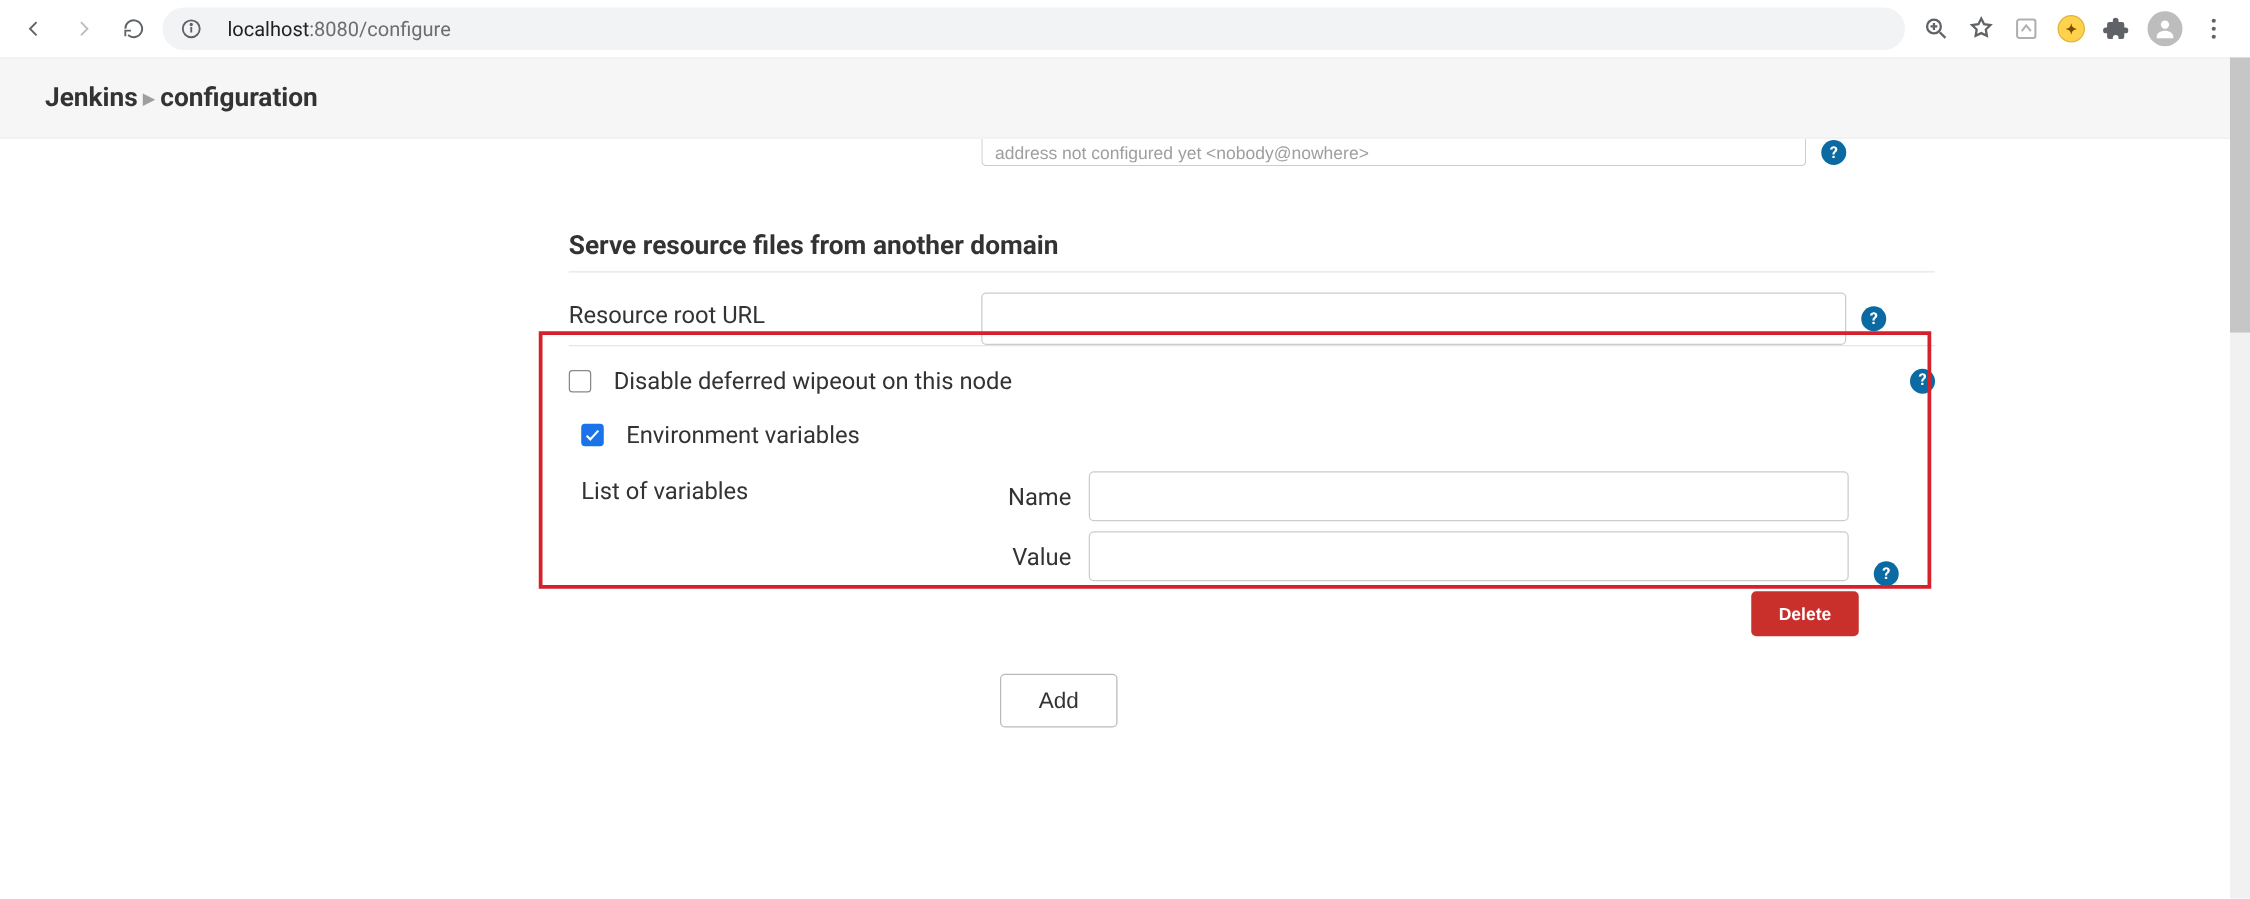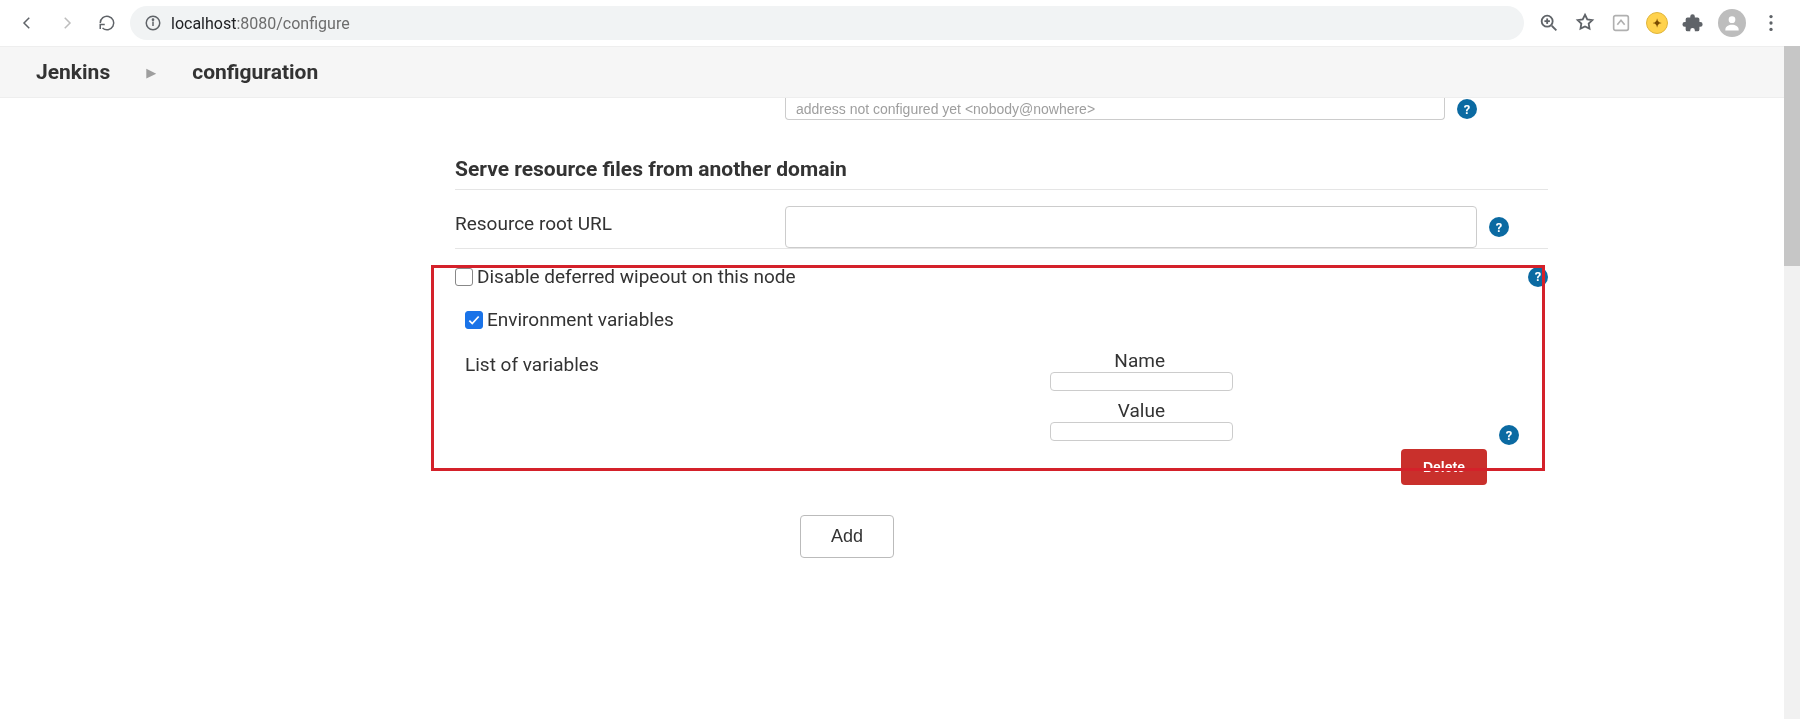--- a/index.html
+++ b/index.html
@@ -4,60 +4,60 @@
 <style>
   * { box-sizing: border-box; }
   html, body { margin:0; padding:0; font-family: -apple-system, BlinkMacSystemFont, "Segoe UI", Roboto, Arial, sans-serif; }
   body { width:1800px; height:719px; overflow:hidden; background:#fff; position:relative; }
 
   
   .chrome-bar { height:46px; display:flex; align-items:center; padding:0 10px; gap:6px; background:#fff; }
   .nav-btn { width:34px; height:34px; display:flex; align-items:center; justify-content:center; border-radius:50%; color:#5f6368; }
   .nav-btn.disabled { color:#bdbdbd; }
   .nav-btn svg { width:18px; height:18px; }
-  .address-wrap { flex:1; display:flex; align-items:center; height:34px; background:#f1f3f4; border-radius:17px; padding:0 14px; gap:9px; color:#5f6368; font-size:16px; }
+  .address-wrap { flex:1; display:flex; align-items:center; height:34px; background:#f1f3f4; border-radius:17px; padding:0 14px; gap:20px; color:#5f6368; font-size:16px; }
   .address-wrap .info-icon { width:18px; height:18px; display:flex; align-items:center; justify-content:center; }
   .address-text .host { color:#202124; }
   .address-text .rest { color:#6d6d6d; }
   .chrome-right { display:flex; align-items:center; gap:14px; padding:0 8px; color:#5f6368; }
   .chrome-icon { width:22px; height:22px; display:flex; align-items:center; justify-content:center; }
   .avatar-circle { width:28px; height:28px; border-radius:50%; background:#bdbdbd; display:flex; align-items:center; justify-content:center; }
   .avatar-circle svg { width:20px; height:20px; fill:#fff; }
   .katalon-icon { width:22px; height:22px; border-radius:50%; background:#ffd24d; border:1px solid #e0b53b; display:flex; align-items:center; justify-content:center; color:#7a4b00; font-size:11px; font-weight:bold; }
 
   
-  .breadcrumb-bar { height:52px; background:#f6f6f6; border-top:1px solid #eee; border-bottom:1px solid #eee; display:flex; align-items:center; padding:0 36px; gap:36px; font-size:21px; color:#333; }
+  .breadcrumb-bar { height:65px; background:#f6f6f6; border-top:1px solid #eee; border-bottom:1px solid #eee; display:flex; align-items:center; padding:0 36px; gap:4px; font-size:21px; color:#333; }
   .breadcrumb-bar .crumb { font-weight:700; }
   .breadcrumb-bar .sep { color:#9e9e9e; font-size:13px; }
 
   
   .content { position:relative; padding-left:455px; padding-right:252px; padding-top:0; }
   .field-row { display:flex; align-items:flex-start; }
   .field-label-col { width:330px; flex:0 0 330px; font-size:19px; color:#333; padding-top:6px; }
   .field-input-col { flex:1; }
   .jenkins-input { width:calc(100% - 40px); max-width:692px; height:42px; border:1px solid #ccc; border-radius:4px; padding:6px 10px; font-size:17px; color:#888; }
   .help-icon { width:20px; height:20px; border-radius:50%; background:#0b6aa2; color:#fff; display:inline-flex; align-items:center; justify-content:center; font-size:13px; font-weight:700; margin-left:12px; flex:0 0 auto; }
   .flex-help { display:flex; align-items:center; }
   .desc-text { font-size:18px; color:#333; margin-top:10px; line-height:1.5; max-width:700px; }
 
   .section-title { font-size:21px; font-weight:700; color:#333; margin-top:34px; margin-bottom:8px; }
-  .section-title.first { margin-top:37px; }
+  .section-title.first { margin-top:52px; }
   .hr { border-bottom:1px solid #e5e5e5; margin-bottom:16px; }
 
-  .cb-row { display:flex; align-items:center; gap:4px; font-size:19px; color:#333; margin:10px 0; }
+  .cb-row { display:flex; align-items:center; gap:18px; font-size:19px; color:#333; margin:10px 0; }
   .checkbox { width:18px; height:18px; border:1.5px solid #888; border-radius:3px; background:#fff; display:inline-flex; align-items:center; justify-content:center; }
   .checkbox.checked { background:#1a73e8; border-color:#1a73e8; }
   .checkbox.checked svg { width:14px; height:14px; stroke:#fff; stroke-width:3; fill:none; }
   .cb-row .fill { flex:1; }
 
   
   .highlight-box { position:absolute; left:431px; top:265px; width:1114px; height:206px; border:3px solid #d4212a; pointer-events:none; }
 
   .env-section { padding:10px 10px 16px 10px; }
-  .kv-row { display:flex; align-items:center; margin:8px 0;flex-direction:column; }
+  .kv-row { display:flex; align-items:center; margin:8px 0; }
   .kv-label { width:62px; text-align:right; font-size:19px; color:#333; margin-right:14px; }
   .kv-input { flex:1; height:40px; border:1px solid #ccc; border-radius:4px; max-width:608px; }
   .delete-btn { background:#c9302c; color:#fff; font-weight:700; font-size:14px; border:none; border-radius:4px; padding:10px 22px; }
   .delete-row { display:flex; justify-content:flex-end; max-width:692px; margin-left:330px; }
   .add-btn { margin-left:345px; margin-top:14px; background:#fff; border:1px solid #bbb; border-radius:4px; font-size:18px; color:#333; padding:10px 30px; font-weight:500; }
 
   
   .scroll-track { position:absolute; right:0; top:46px; width:16px; height:673px; background:#f1f1f1; }
   .scroll-thumb { position:absolute; right:0; top:46px; width:16px; height:220px; background:#c6c6c6; }
 

